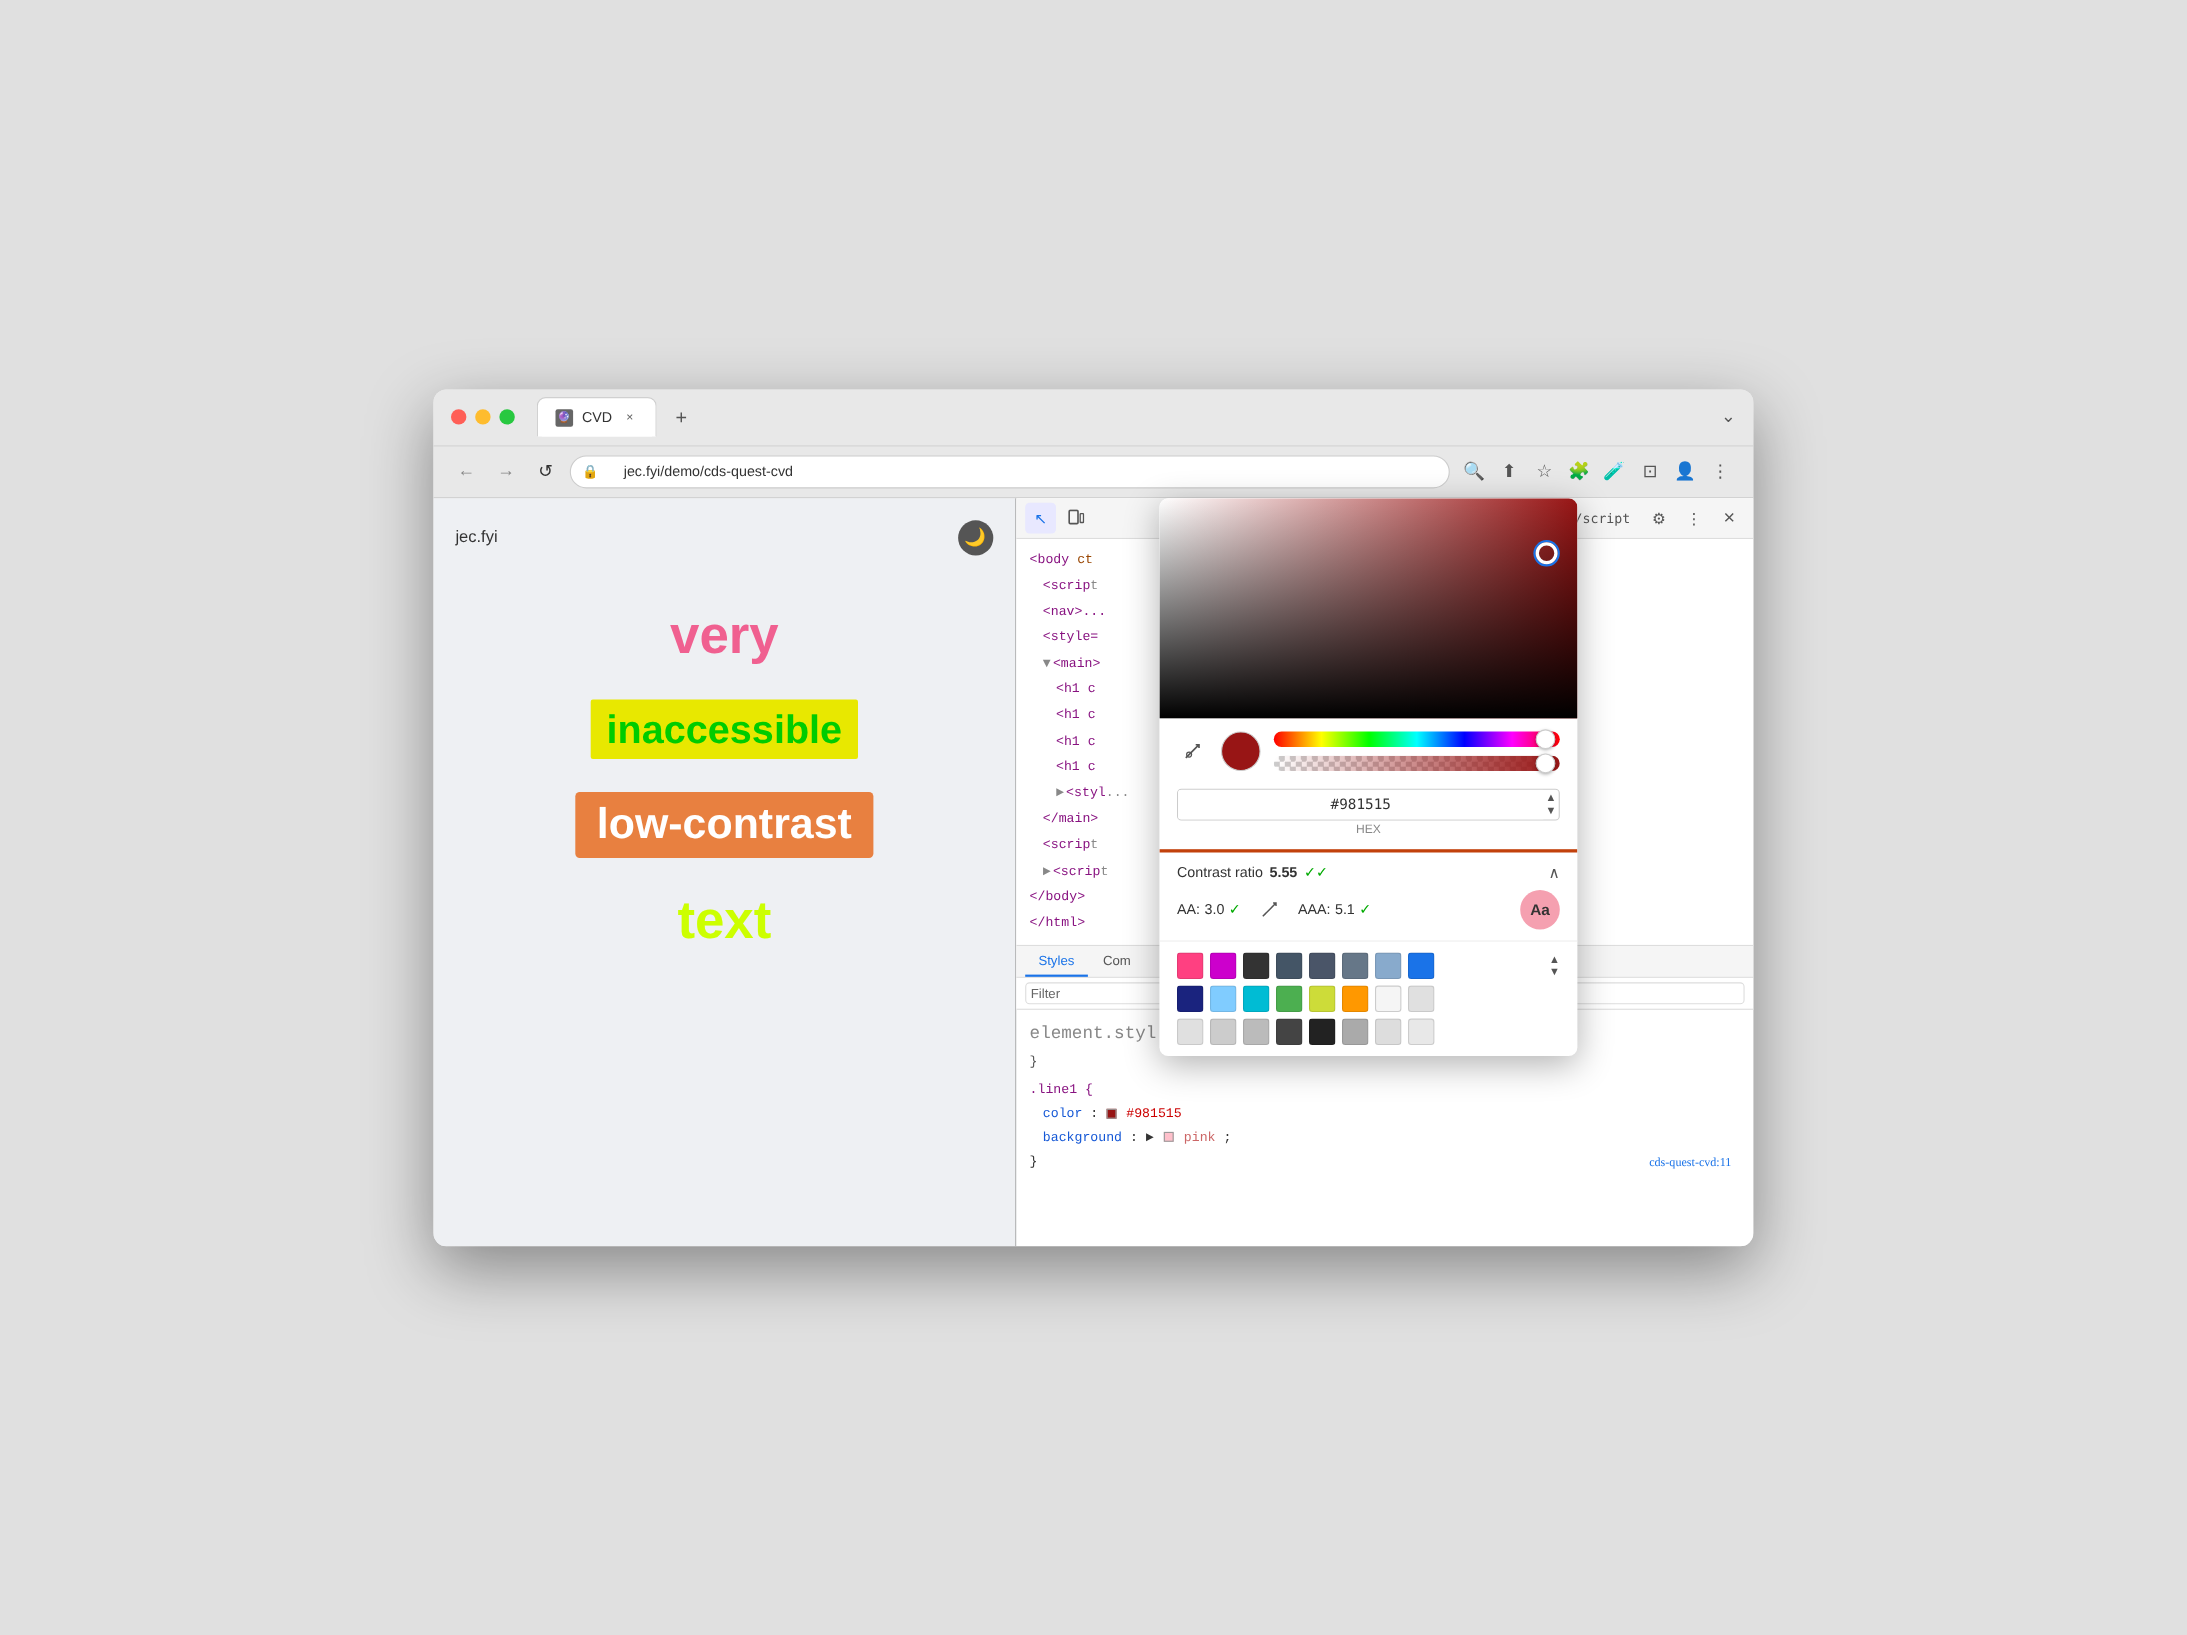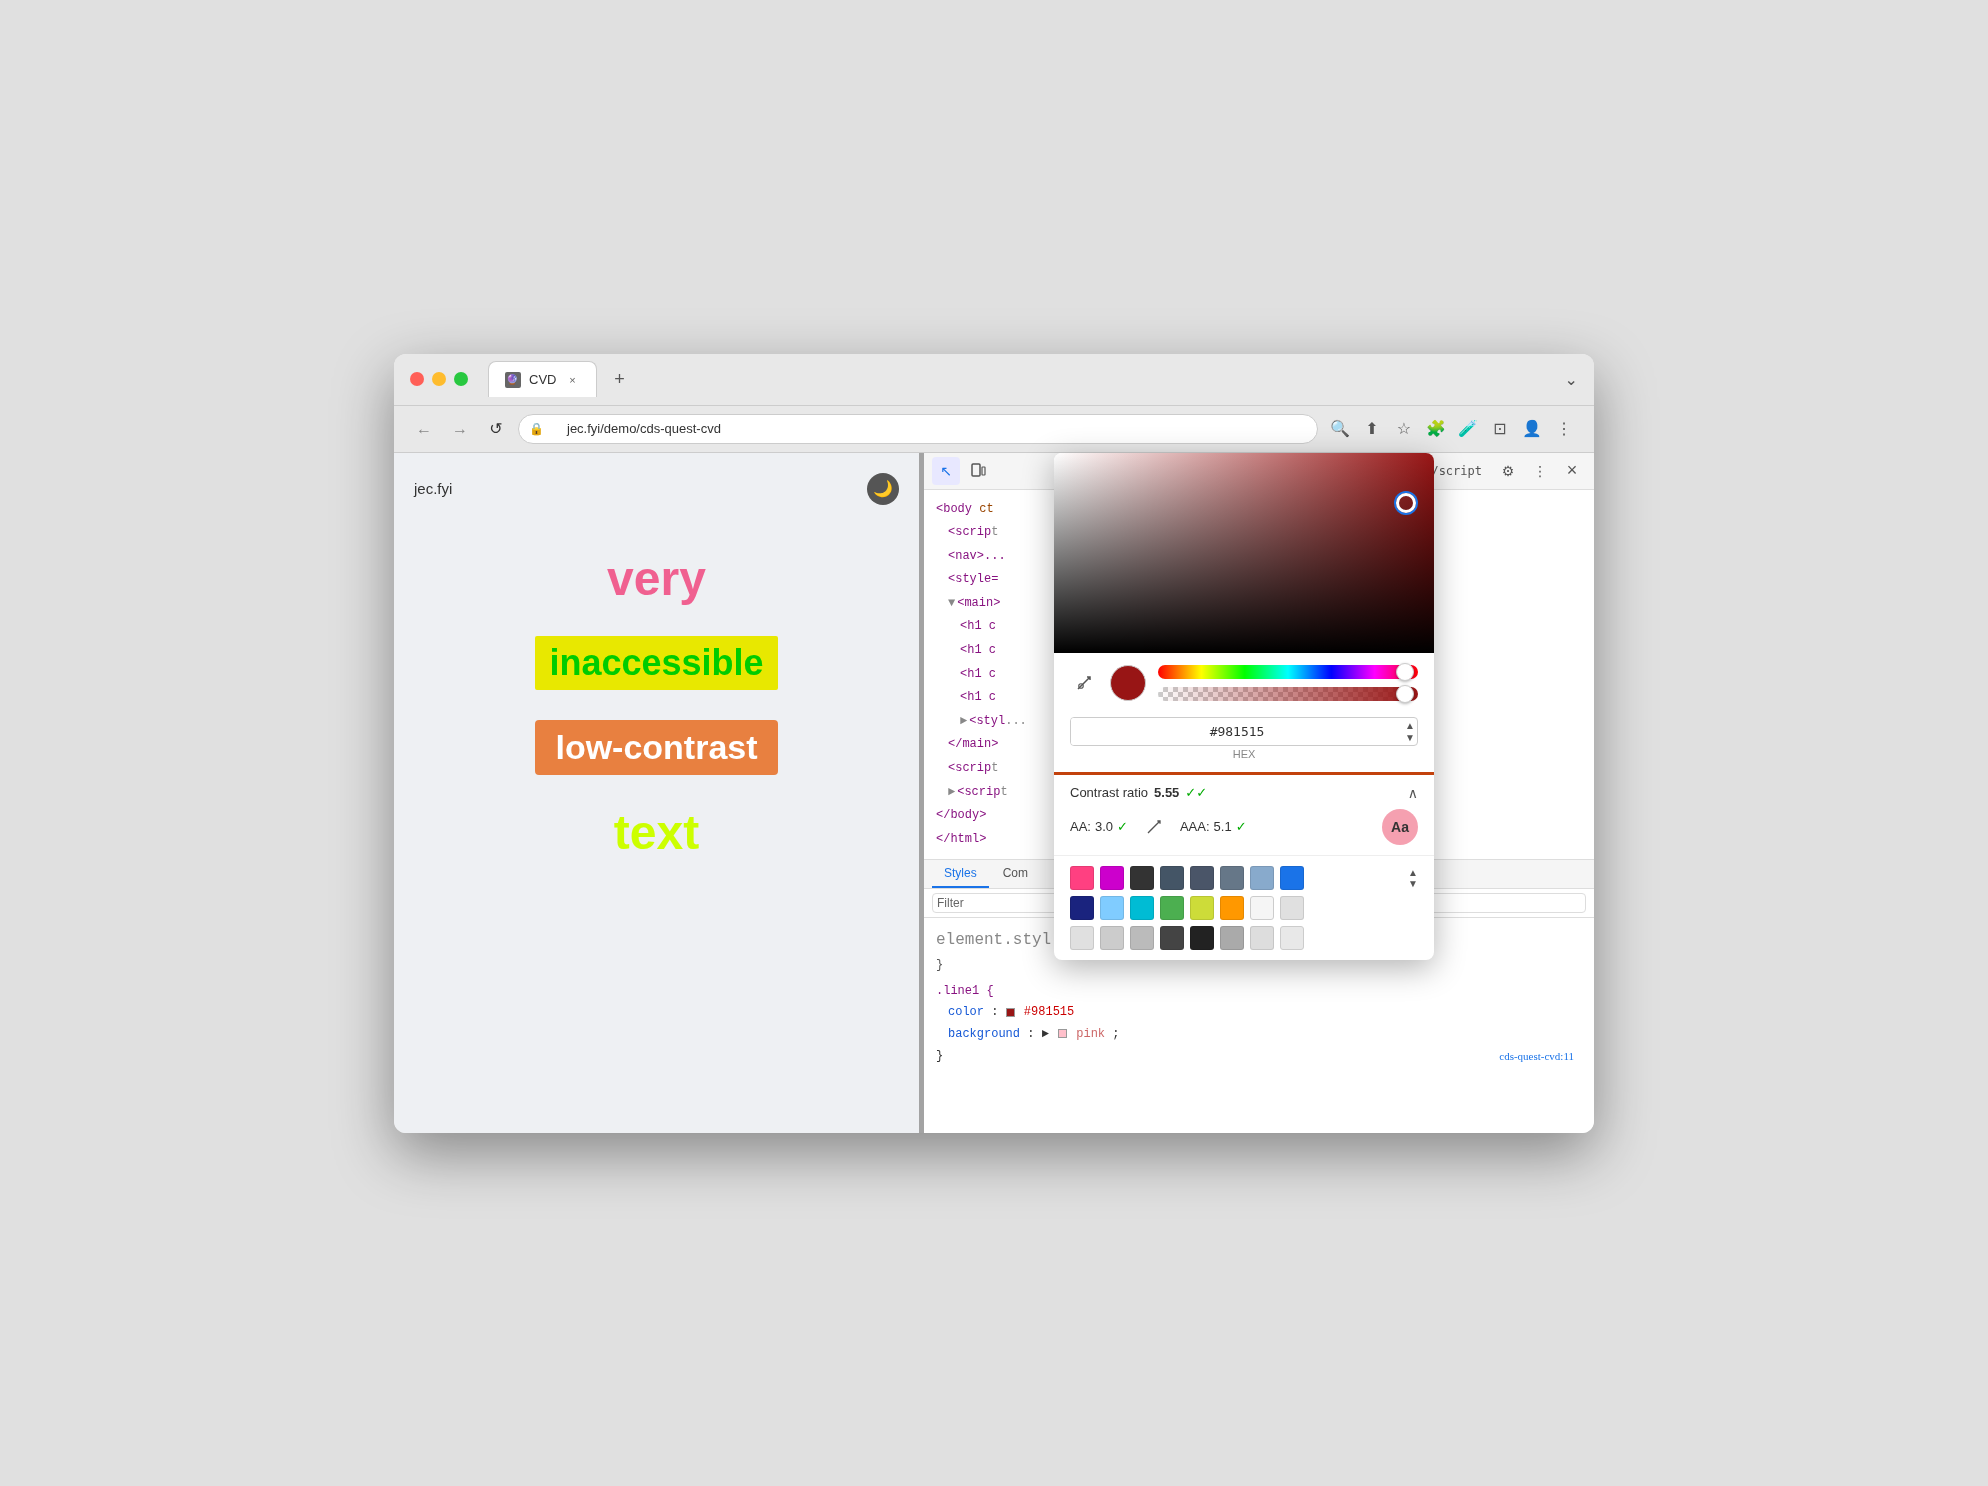--- a/index.html
+++ b/index.html
@@ -171,21 +171,21 @@
       display: flex;
       height: 680px;
     }
 
     
     .page-content {
       width: 530px;
       background: #eef0f3;
       padding: 20px;
       position: relative;
-      border-right: 5px solid #a3a3a3;
+      border-right: 1px solid #a3a3a3;
     }
     .page-header {
       display: flex;
       justify-content: space-between;
       align-items: center;
       margin-bottom: 20px;
     }
     .site-name {
       font-size: 15px;
       color: #333;
@@ -224,21 +224,21 @@
       background: #e8e000;
       padding: 4px 12px;
       
       
       color: #00cc00;
       background: #e8e800;
       padding: 6px 14px;
       border-radius: 2px;
     }
     .demo-word-low-contrast {
-      font-size: 34px;
+      font-size: 39px;
       font-weight: bold;
       color: #fff;
       background: #e88040;
       padding: 8px 20px;
       border-radius: 4px;
     }
     .demo-word-text {
       font-size: 48px;
       font-weight: bold;
       color: #ccff00;

